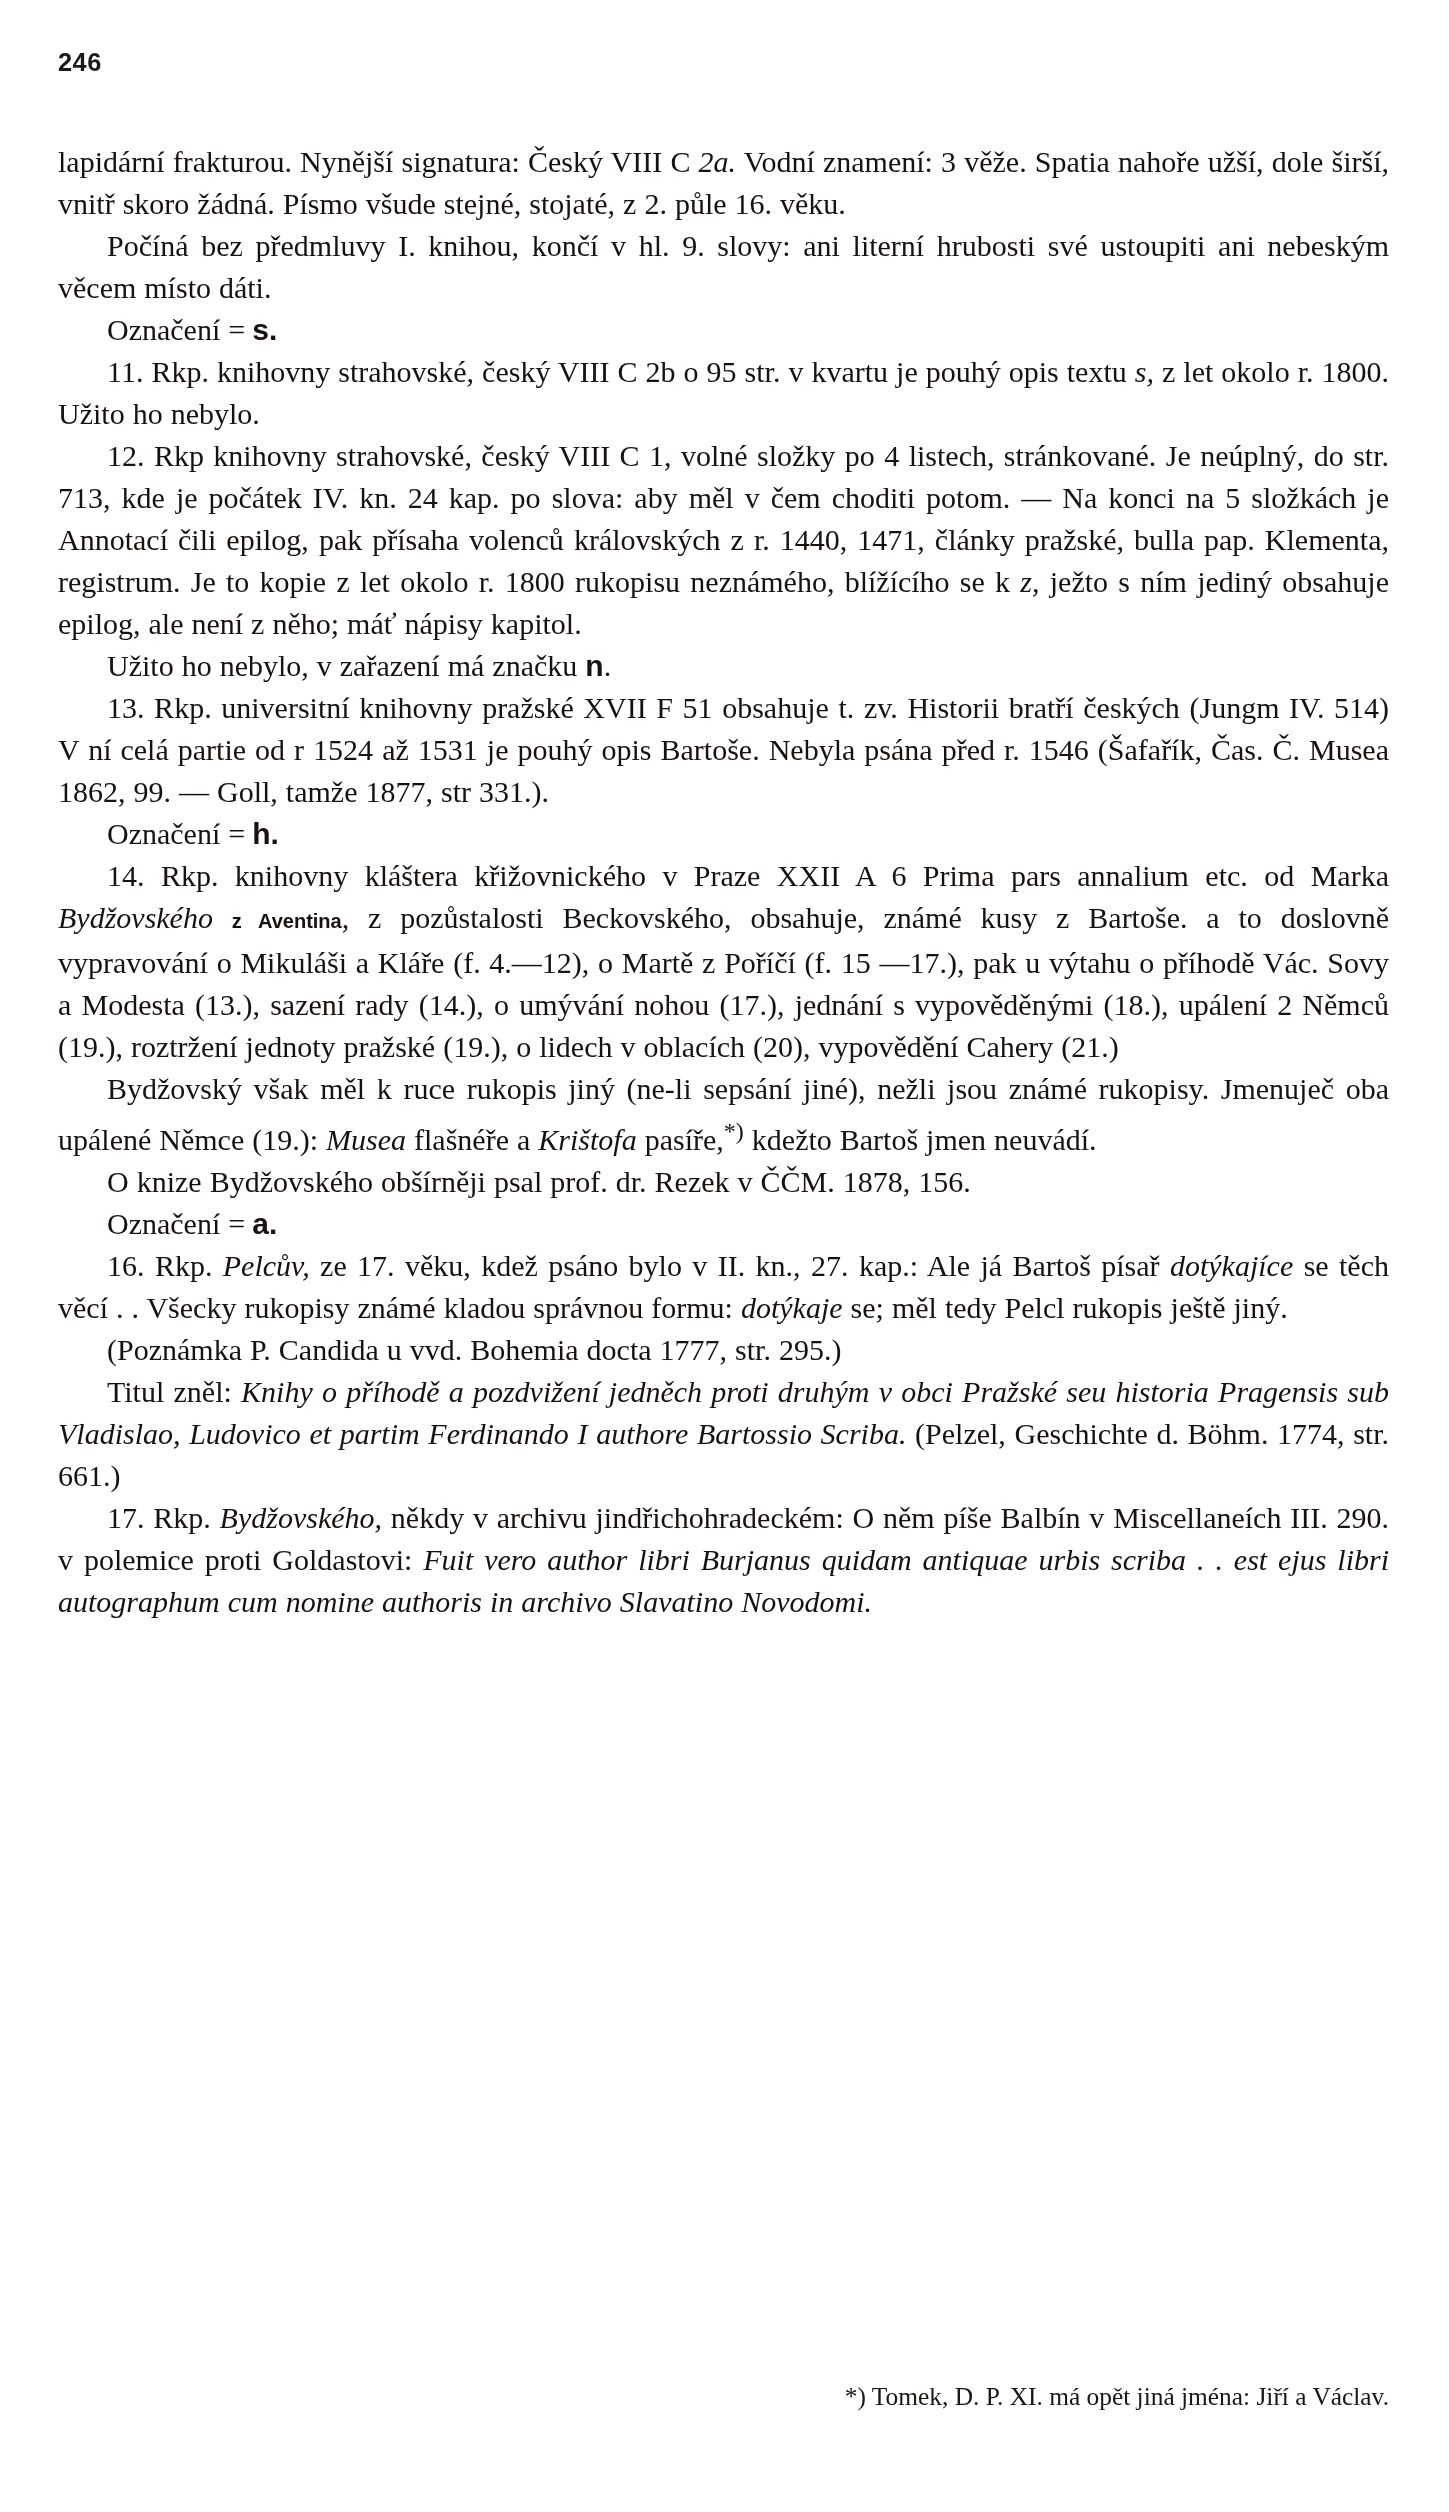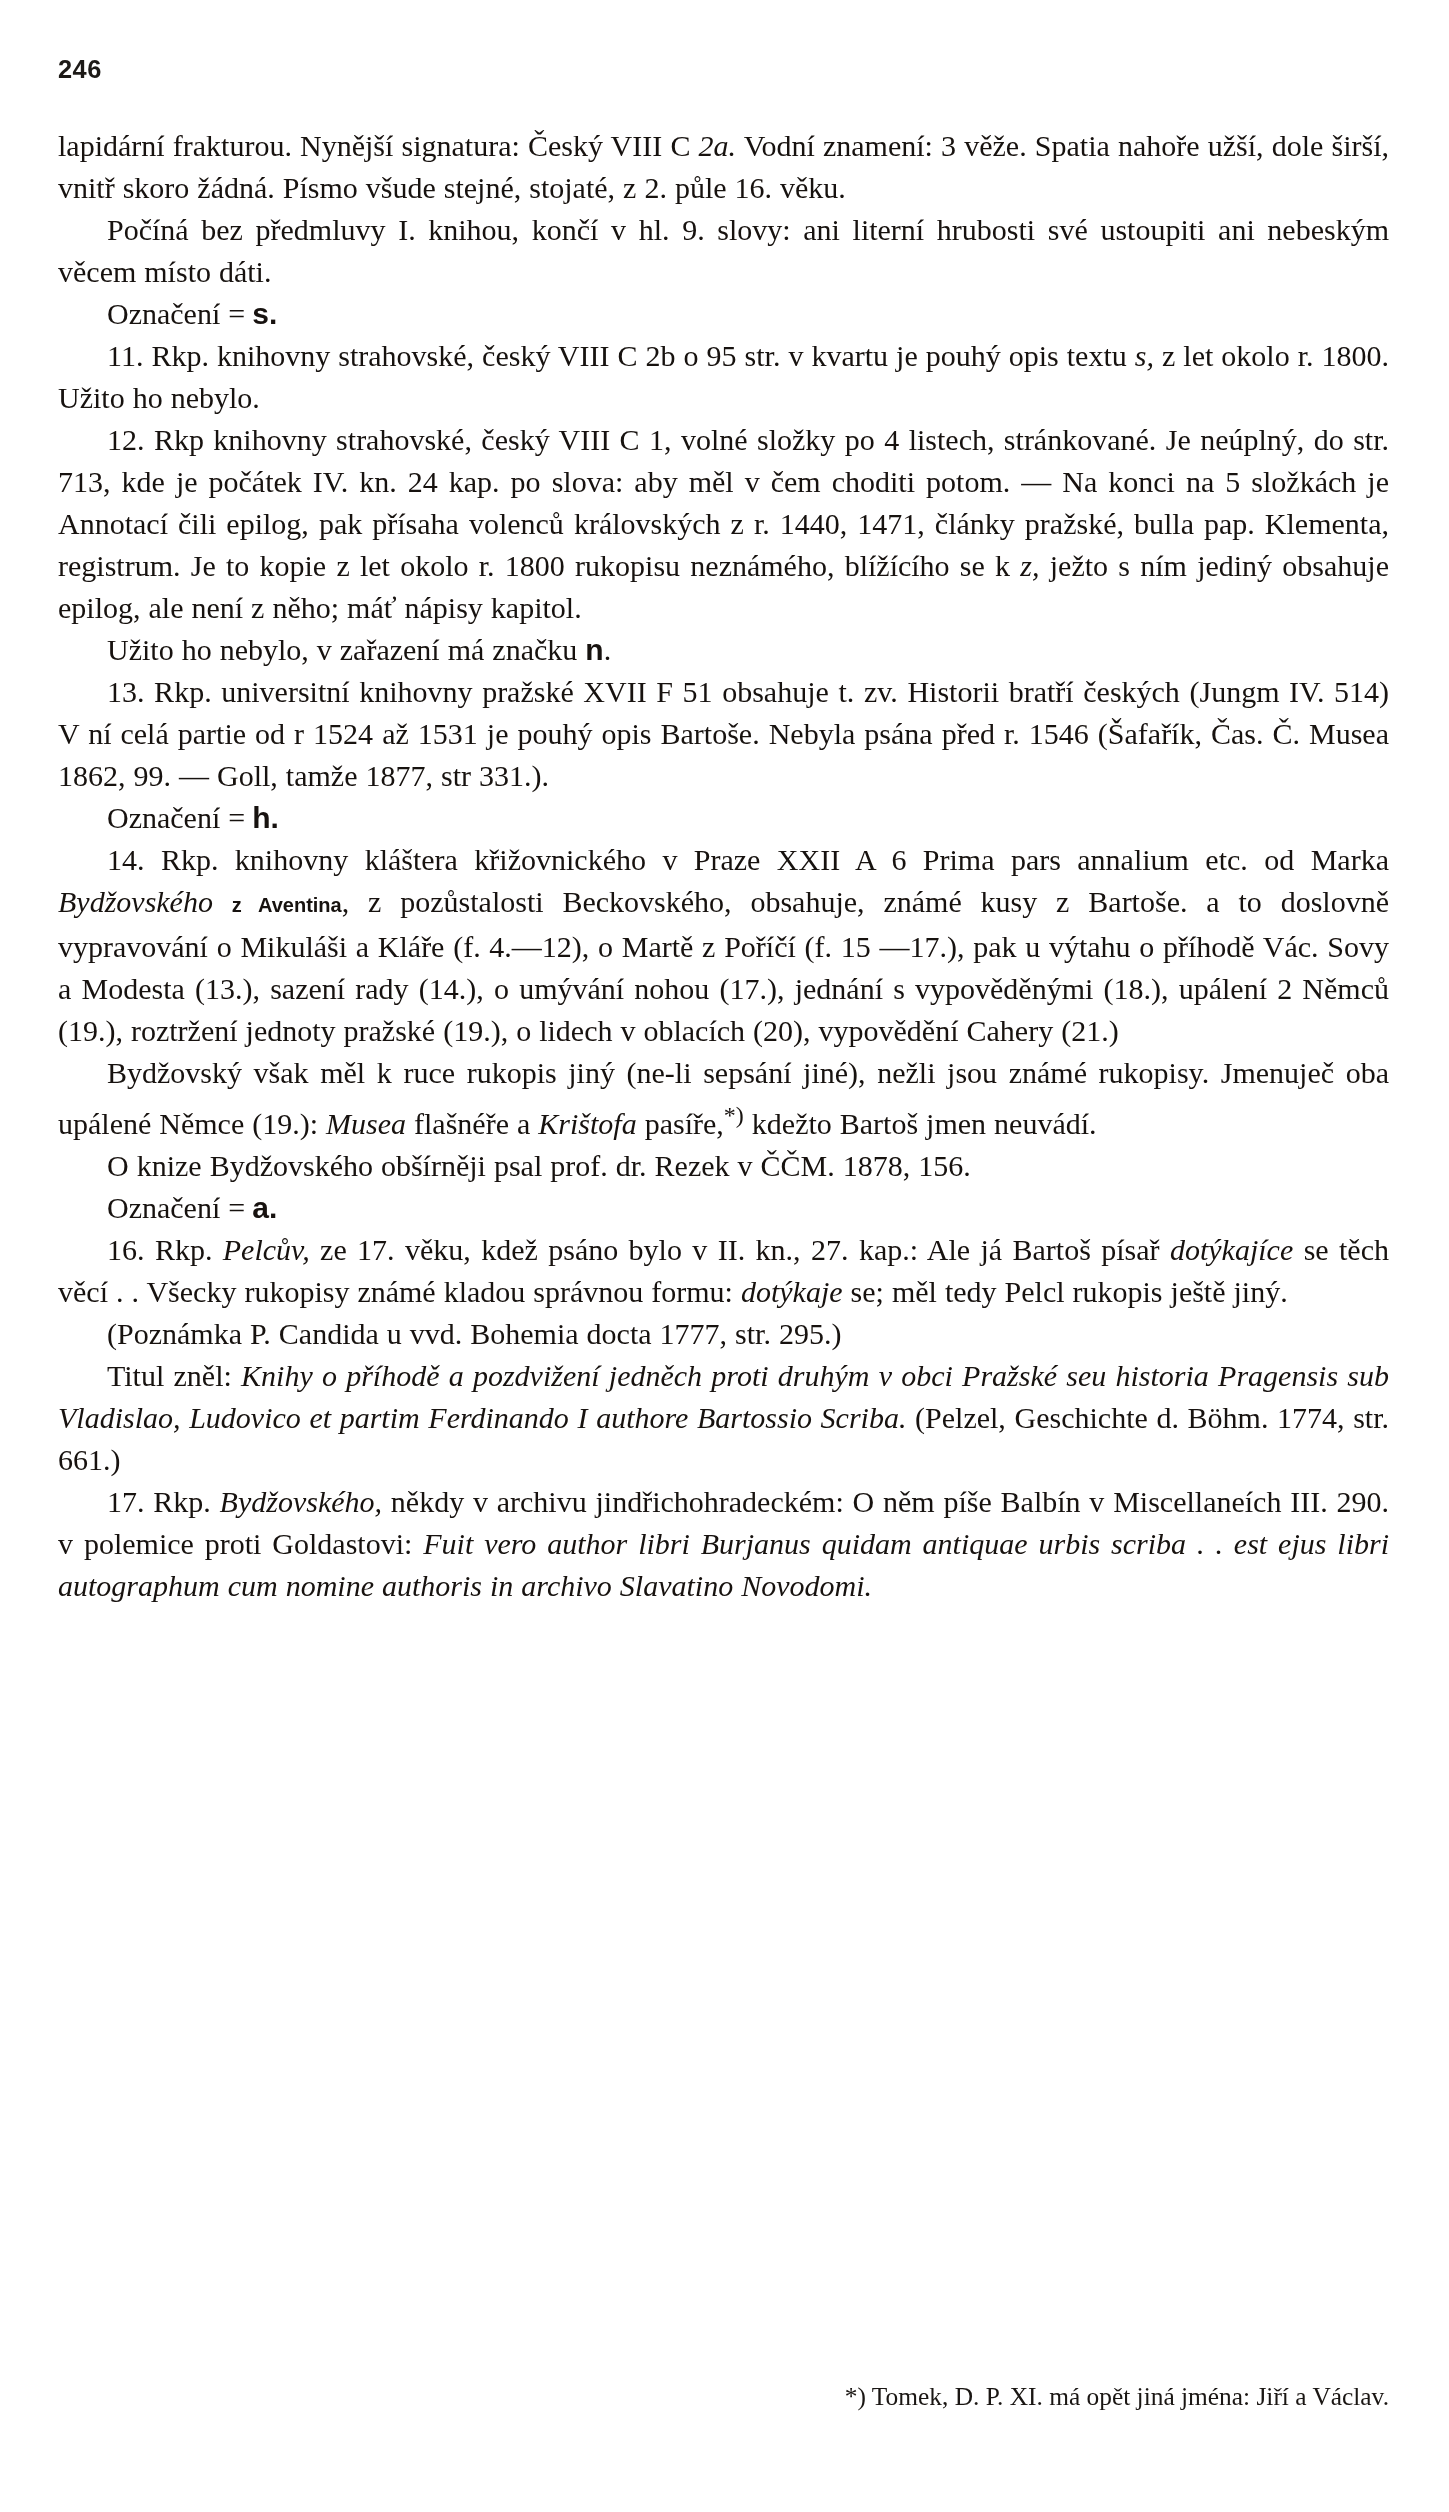--- a/index.html
+++ b/index.html
@@ -18,31 +18,31 @@
     position: absolute;
     left: 0; top: 0;
     width: 1449px;
     height: 2512px;
     padding: 0;
     box-sizing: border-box;
   }
   .page-number {
     position: absolute;
     left: 58px;
-    top: 55px;
+    top: 48px;
     font-family: "Liberation Sans", sans-serif;
     font-weight: bold;
     font-size: 25.4px;
     letter-spacing: 0.5px;
     color: #1d1a17;
   }
   .content {
     position: absolute;
     left: 58px;
-    top: 125px;
+    top: 141px;
     width: 1331px;
   }
   p {
     margin: 0;
     font-size: 30px;
     line-height: 42px;
     text-align: justify;
     text-justify: inter-word;
     word-spacing: 0.5px;
     color: #17120f;

